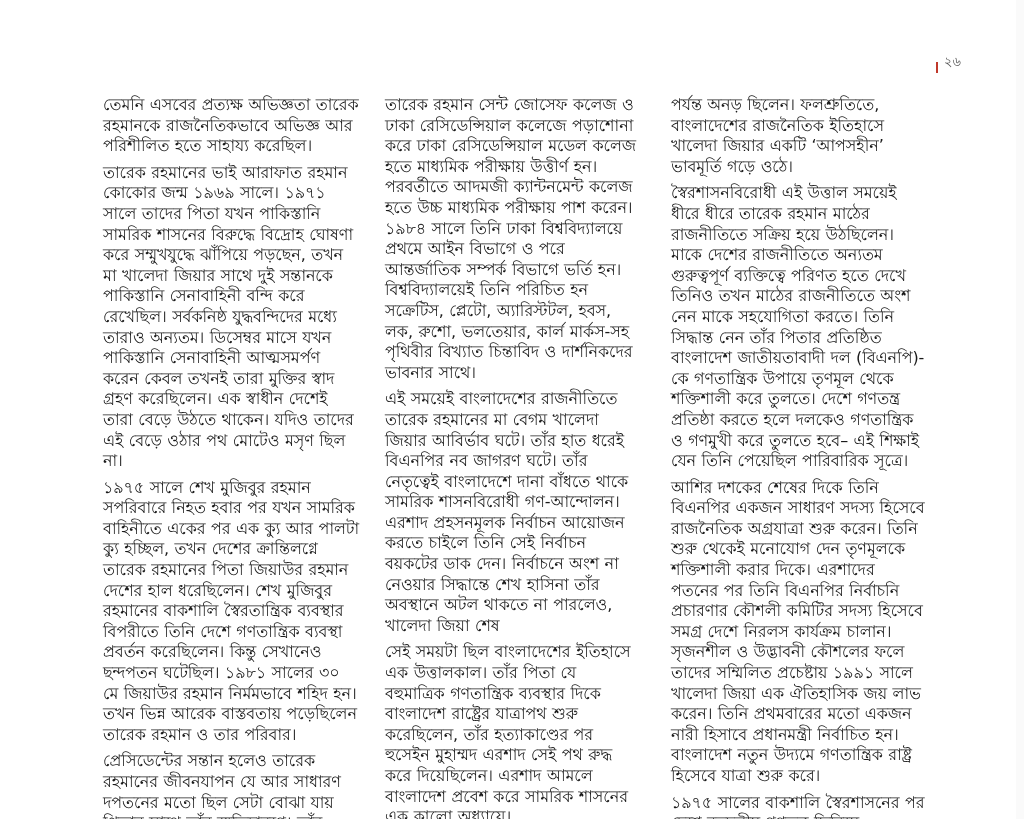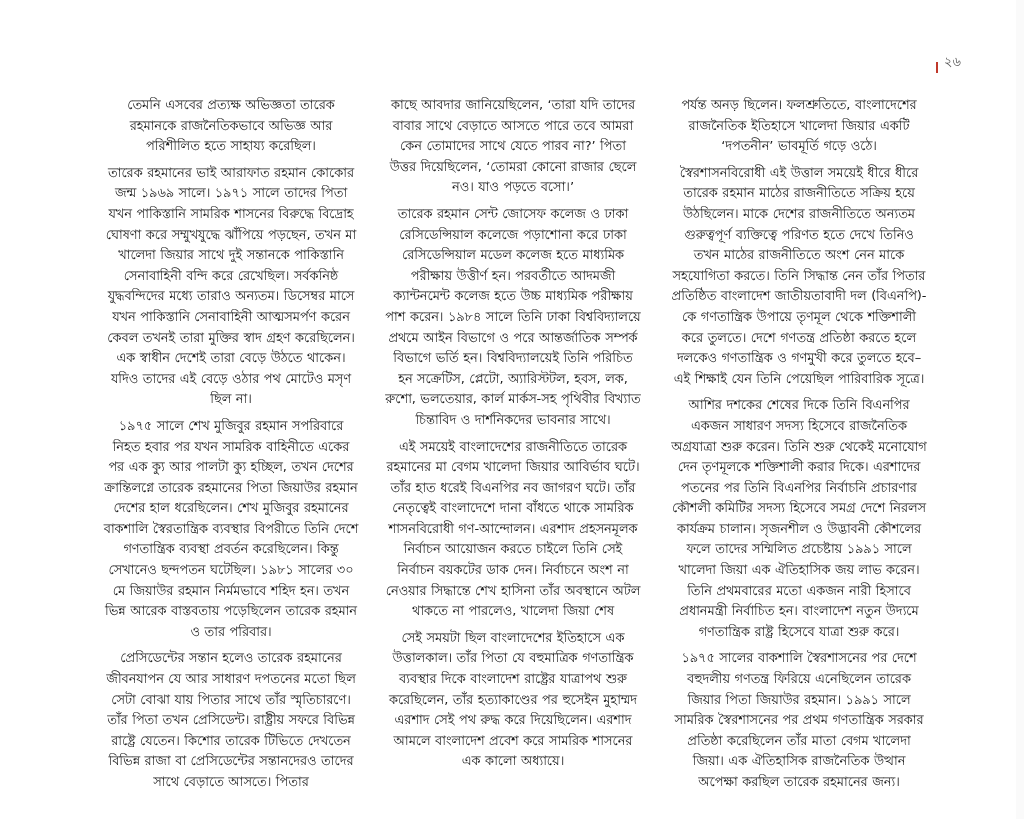--- a/index.html
+++ b/index.html
@@ -19,24 +19,24 @@
   }
   .columns {
     position: absolute; top: 95px; left: 103px;
     display: flex; gap: 30px;
   }
   .column { width: 256px; }
   .column:nth-child(2) { margin-left: -4px; }
   .column:nth-child(3) { margin-left: 0px; }
   .para {
     margin: 0 0 6px 0;
-    font-size: 13px;
+    font-size: 16px;
     line-height: 20.6px;
     letter-spacing: -0.1px;
-    text-align: center;
+    text-align: left;
     word-spacing: 0.5px;
   }
   .right-edge {
     position: absolute; top: 0; right: 0; width: 8px; height: 819px; background: #fafafa;
   }
 </style>
 </head>
 <body>
 
 <div class="page-number">
@@ -45,26 +45,25 @@
 </div>
 
 <div class="columns">
   <div class="column">
     <p class="para">তেমনি এসবের প্রত্যক্ষ অভিজ্ঞতা তারেক রহমানকে রাজনৈতিকভাবে অভিজ্ঞ আর পরিশীলিত হতে সাহায্য করেছিল।</p>
     <p class="para">তারেক রহমানের ভাই আরাফাত রহমান কোকোর জন্ম ১৯৬৯ সালে। ১৯৭১ সালে তাদের পিতা যখন পাকিস্তানি সামরিক শাসনের বিরুদ্ধে বিদ্রোহ ঘোষণা করে সম্মুখযুদ্ধে ঝাঁপিয়ে পড়ছেন, তখন মা খালেদা জিয়ার সাথে দুই সন্তানকে পাকিস্তানি সেনাবাহিনী বন্দি করে রেখেছিল। সর্বকনিষ্ঠ যুদ্ধবন্দিদের মধ্যে তারাও অন্যতম। ডিসেম্বর মাসে যখন পাকিস্তানি সেনাবাহিনী আত্মসমর্পণ করেন কেবল তখনই তারা মুক্তির স্বাদ গ্রহণ করেছিলেন। এক স্বাধীন দেশেই তারা বেড়ে উঠতে থাকেন। যদিও তাদের এই বেড়ে ওঠার পথ মোটেও মসৃণ ছিল না।</p>
     <p class="para">১৯৭৫ সালে শেখ মুজিবুর রহমান সপরিবারে নিহত হবার পর যখন সামরিক বাহিনীতে একের পর এক ক্যু আর পালটা ক্যু হচ্ছিল, তখন দেশের ক্রান্তিলগ্নে তারেক রহমানের পিতা জিয়াউর রহমান দেশের হাল ধরেছিলেন। শেখ মুজিবুর রহমানের বাকশালি স্বৈরতান্ত্রিক ব্যবস্থার বিপরীতে তিনি দেশে গণতান্ত্রিক ব্যবস্থা প্রবর্তন করেছিলেন। কিন্তু সেখানেও ছন্দপতন ঘটেছিল। ১৯৮১ সালের ৩০ মে জিয়াউর রহমান নির্মমভাবে শহিদ হন। তখন ভিন্ন আরেক বাস্তবতায় পড়েছিলেন তারেক রহমান ও তার পরিবার।</p>
     <p class="para">প্রেসিডেন্টের সন্তান হলেও তারেক রহমানের জীবনযাপন যে আর সাধারণ দপতনের মতো ছিল সেটা বোঝা যায় পিতার সাথে তাঁর স্মৃতিচারণে। তাঁর পিতা তখন প্রেসিডেন্ট। রাষ্ট্রীয় সফরে বিভিন্ন রাষ্ট্রে যেতেন। কিশোর তারেক টিভিতে দেখতেন বিভিন্ন রাজা বা প্রেসিডেন্টের সন্তানদেরও তাদের সাথে বেড়াতে আসতে। পিতার</p>
   </div>
   <div class="column">
-    <p class="para">কাছে আবদার জানিয়েছিলেন, ‘তারা যদি তাদের বাবার সাথে বেড়াতে আসতে পারে তবে আমরা কেন তোমাদের সাথে যেতে পারব না?’ পিতা উত্তর দিয়েছিলেন, ‘তোমরা কোনো রাজার ছেলে নও। যাও পড়তে বসো।’</p>
     <p class="para">তারেক রহমান সেন্ট জোসেফ কলেজ ও ঢাকা রেসিডেন্সিয়াল কলেজে পড়াশোনা করে ঢাকা রেসিডেন্সিয়াল মডেল কলেজ হতে মাধ্যমিক পরীক্ষায় উত্তীর্ণ হন। পরবর্তীতে আদমজী ক্যান্টনমেন্ট কলেজ হতে উচ্চ মাধ্যমিক পরীক্ষায় পাশ করেন। ১৯৮৪ সালে তিনি ঢাকা বিশ্ববিদ্যালয়ে প্রথমে আইন বিভাগে ও পরে আন্তর্জাতিক সম্পর্ক বিভাগে ভর্তি হন। বিশ্ববিদ্যালয়েই তিনি পরিচিত হন সক্রেটিস, প্লেটো, অ্যারিস্টটল, হবস, লক, রুশো, ভলতেয়ার, কার্ল মার্কস-সহ পৃথিবীর বিখ্যাত চিন্তাবিদ ও দার্শনিকদের ভাবনার সাথে।</p>
     <p class="para">এই সময়েই বাংলাদেশের রাজনীতিতে তারেক রহমানের মা বেগম খালেদা জিয়ার আবির্ভাব ঘটে। তাঁর হাত ধরেই বিএনপির নব জাগরণ ঘটে। তাঁর নেতৃত্বেই বাংলাদেশে দানা বাঁধতে থাকে সামরিক শাসনবিরোধী গণ-আন্দোলন। এরশাদ প্রহসনমূলক নির্বাচন আয়োজন করতে চাইলে তিনি সেই নির্বাচন বয়কটের ডাক দেন। নির্বাচনে অংশ না নেওয়ার সিদ্ধান্তে শেখ হাসিনা তাঁর অবস্থানে অটল থাকতে না পারলেও, খালেদা জিয়া শেষ</p>
     <p class="para">সেই সময়টা ছিল বাংলাদেশের ইতিহাসে এক উত্তালকাল। তাঁর পিতা যে বহুমাত্রিক গণতান্ত্রিক ব্যবস্থার দিকে বাংলাদেশ রাষ্ট্রের যাত্রাপথ শুরু করেছিলেন, তাঁর হত্যাকাণ্ডের পর হুসেইন মুহাম্মদ এরশাদ সেই পথ রুদ্ধ করে দিয়েছিলেন। এরশাদ আমলে বাংলাদেশ প্রবেশ করে সামরিক শাসনের এক কালো অধ্যায়ে।</p>
   </div>
   <div class="column">
-    <p class="para">পর্যন্ত অনড় ছিলেন। ফলশ্রুতিতে, বাংলাদেশের রাজনৈতিক ইতিহাসে খালেদা জিয়ার একটি ‘দপতনীন’ ভাবমূর্তি গড়ে ওঠে।</p>
+    <p class="para">পর্যন্ত অনড় ছিলেন। ফলশ্রুতিতে, বাংলাদেশের রাজনৈতিক ইতিহাসে খালেদা জিয়ার একটি ‘আপসহীন’ ভাবমূর্তি গড়ে ওঠে।</p>
     <p class="para">স্বৈরশাসনবিরোধী এই উত্তাল সময়েই ধীরে ধীরে তারেক রহমান মাঠের রাজনীতিতে সক্রিয় হয়ে উঠছিলেন। মাকে দেশের রাজনীতিতে অন্যতম গুরুত্বপূর্ণ ব্যক্তিত্বে পরিণত হতে দেখে তিনিও তখন মাঠের রাজনীতিতে অংশ নেন মাকে সহযোগিতা করতে। তিনি সিদ্ধান্ত নেন তাঁর পিতার প্রতিষ্ঠিত বাংলাদেশ জাতীয়তাবাদী দল (বিএনপি)-কে গণতান্ত্রিক উপায়ে তৃণমূল থেকে শক্তিশালী করে তুলতে। দেশে গণতন্ত্র প্রতিষ্ঠা করতে হলে দলকেও গণতান্ত্রিক ও গণমুখী করে তুলতে হবে– এই শিক্ষাই যেন তিনি পেয়েছিল পারিবারিক সূত্রে।</p>
     <p class="para">আশির দশকের শেষের দিকে তিনি বিএনপির একজন সাধারণ সদস্য হিসেবে রাজনৈতিক অগ্রযাত্রা শুরু করেন। তিনি শুরু থেকেই মনোযোগ দেন তৃণমূলকে শক্তিশালী করার দিকে। এরশাদের পতনের পর তিনি বিএনপির নির্বাচনি প্রচারণার কৌশলী কমিটির সদস্য হিসেবে সমগ্র দেশে নিরলস কার্যক্রম চালান। সৃজনশীল ও উদ্ভাবনী কৌশলের ফলে তাদের সম্মিলিত প্রচেষ্টায় ১৯৯১ সালে খালেদা জিয়া এক ঐতিহাসিক জয় লাভ করেন। তিনি প্রথমবারের মতো একজন নারী হিসাবে প্রধানমন্ত্রী নির্বাচিত হন। বাংলাদেশ নতুন উদ্যমে গণতান্ত্রিক রাষ্ট্র হিসেবে যাত্রা শুরু করে।</p>
     <p class="para">১৯৭৫ সালের বাকশালি স্বৈরশাসনের পর দেশে বহুদলীয় গণতন্ত্র ফিরিয়ে এনেছিলেন তারেক জিয়ার পিতা জিয়াউর রহমান। ১৯৯১ সালে সামরিক স্বৈরশাসনের পর প্রথম গণতান্ত্রিক সরকার প্রতিষ্ঠা করেছিলেন তাঁর মাতা বেগম খালেদা জিয়া। এক ঐতিহাসিক রাজনৈতিক উত্থান অপেক্ষা করছিল তারেক রহমানের জন্য।</p>
   </div>
 </div>
 
 <div class="right-edge"></div>
 
 </body></html>

